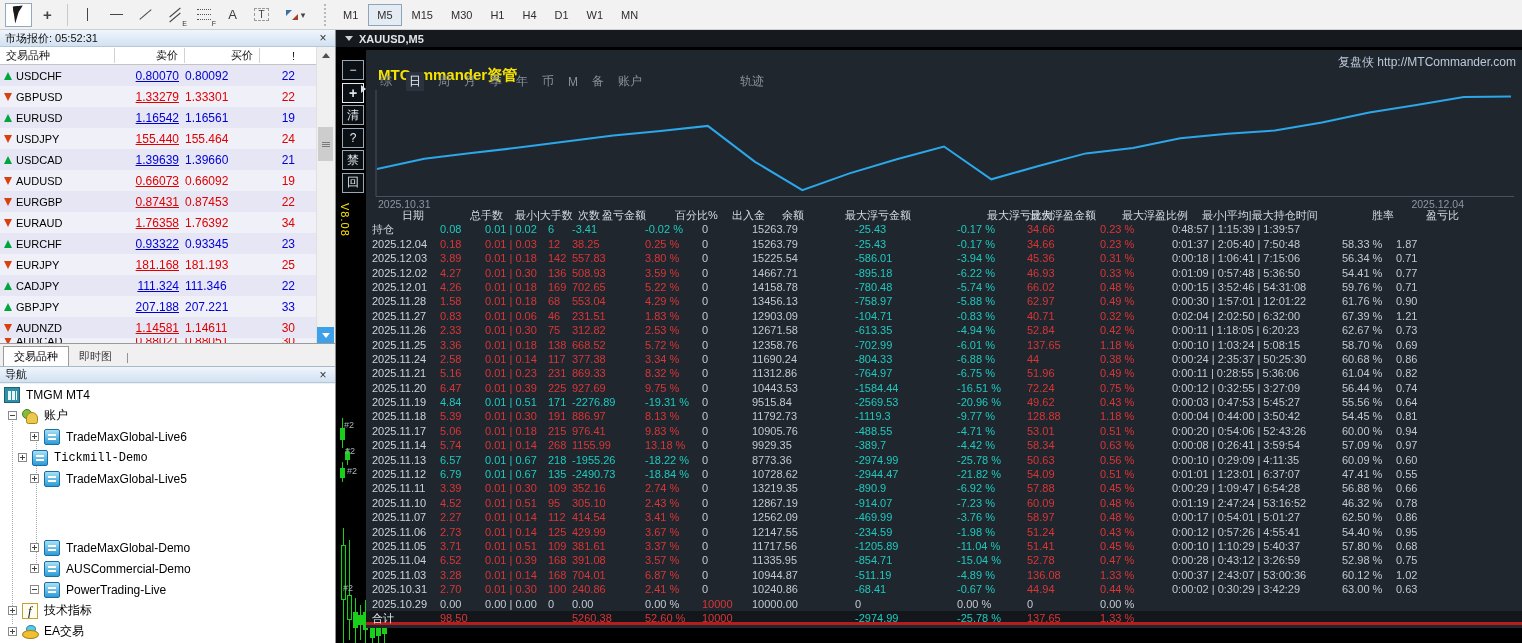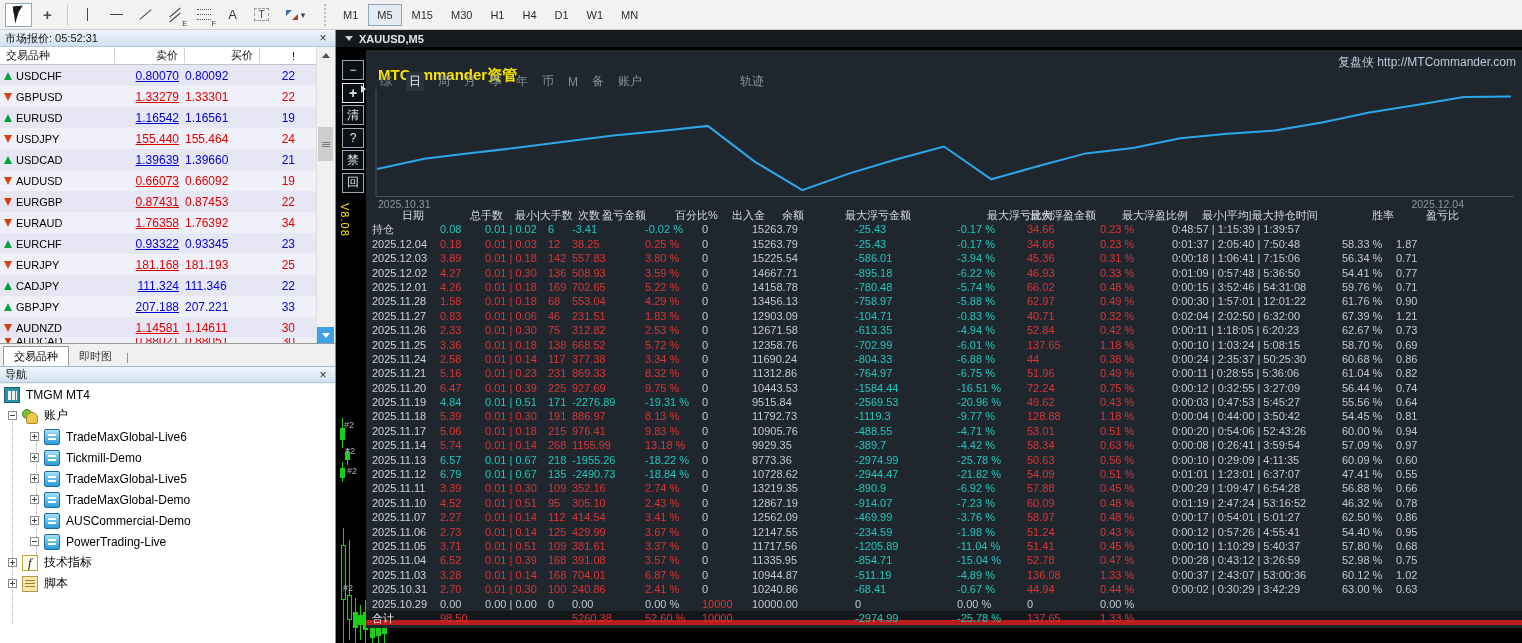--- a/index.html
+++ b/index.html
@@ -129,21 +129,21 @@
   .srow > div { overflow:visible; flex:none; }
   .col0{width:68px}.col1{width:45px}.col2{width:63px}.col3{width:24px}.col4{width:73px}
   .col5{width:57px}.col6{width:50px}.col7{width:103px}.col8{width:102px}.col9{width:70px}
   .col10{width:73px}.col11{width:72px}.col12{width:170px}.col13{width:54px}.col14{width:118px}
   .hdr { color:#d4dae1;padding-left:36px; }
   .hdr .col8 { text-indent:-40px; }
   .hdr .col10 { text-indent:-27px; }
   .hdr .col11 { text-indent:-8px; }
   .c-red { color:#d93636; } .c-cyan { color:#1ec9bd; } .c-gray { color:#c2c9d1; }
   .c-date { color:#cdd3da; } .c-head { color:#dde3e9; }
-  .row-total { background:#13171c; border-bottom:5px solid #b91c1c; }
+  .row-total { background:#13171c; border-bottom:3px solid #b91c1c; }
 
   .wick { position:absolute; width:1px; background:#19cf19; }
   .cbody { position:absolute; width:5px; border:1px solid #19cf19; background:#011301; }
   .cbody.fill { background:#19cf19; }
   .olabel { position:absolute; color:#a9b3bc; font-size:9px; }
 </style>
 </head>
 <body>
 
 <div class="toolbar">
@@ -361,49 +361,54 @@
       <div class="tree-row" style="padding-left: 8px;">
         <span class="exp"></span>
         <span class="ico ico-users"></span>
         <span>账户</span>
       </div>
       <div class="tree-row" style="padding-left: 30px;">
         <span class="exp plus"></span>
         <span class="ico ico-server"></span>
         <span>TradeMaxGlobal-Live6</span>
       </div>
-      <div class="tree-row" style="padding-left: 30px;">
+      <div class="tree-row" style="padding-left: 18px; font-family: Liberation Mono, monospace;">
         <span class="exp plus"></span>
         <span class="ico ico-server"></span>
         <span>Tickmill-Demo</span>
       </div>
       <div class="tree-row" style="padding-left: 30px;">
         <span class="exp plus"></span>
         <span class="ico ico-server"></span>
         <span>TradeMaxGlobal-Live5</span>
       </div>
-      <div class="tree-row" style="padding-left: 30px;">
+      <div class="tree-row" style="padding-left: 30px; margin-top: 48px;">
         <span class="exp plus"></span>
         <span class="ico ico-server"></span>
         <span>TradeMaxGlobal-Demo</span>
       </div>
       <div class="tree-row" style="padding-left: 30px;">
         <span class="exp plus"></span>
         <span class="ico ico-server"></span>
         <span>AUSCommercial-Demo</span>
       </div>
       <div class="tree-row" style="padding-left: 30px;">
         <span class="exp"></span>
         <span class="ico ico-server"></span>
         <span>PowerTrading-Live</span>
       </div>
       <div class="tree-row" style="padding-left: 8px;">
         <span class="exp plus"></span>
         <span class="ico ico-f"></span>
         <span>技术指标</span>
+      </div>
+      <div class="tree-row" style="padding-left: 8px;">
+        <span class="exp plus"></span>
+        <span class="ico ico-ea"></span>
+        <span>EA交易</span>
       </div>
       <div class="tree-row" style="padding-left: 8px;">
         <span class="exp plus"></span>
         <span class="ico ico-script"></span>
         <span>脚本</span>
       </div>
     </div>
 </div>
 
 <div class="chart">

